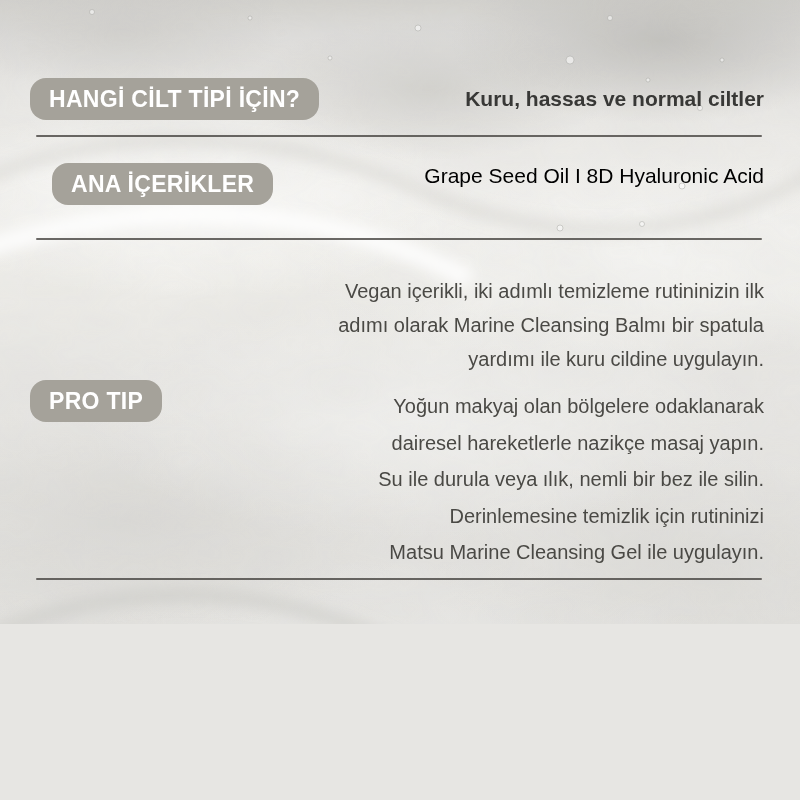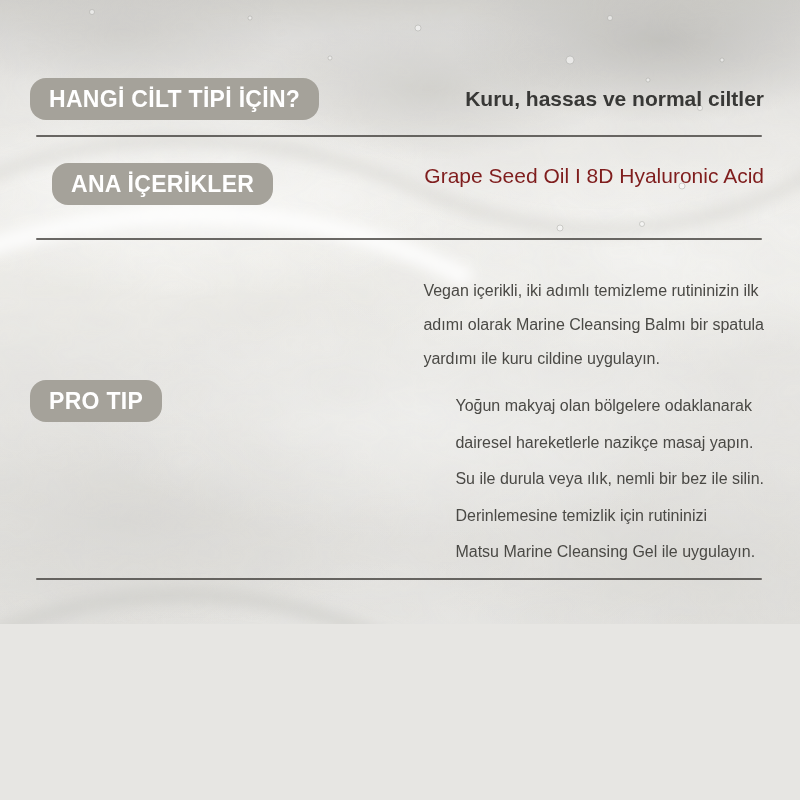--- a/index.html
+++ b/index.html
@@ -44,25 +44,25 @@
   .badge-ingredients{top:163px;margin-left:22px;}
   .badge-protip{top:380px;}
 
   
   .skin-value{
     position:absolute;right:36px;top:87px;
     font-size:21px;font-weight:700;color:#383836;white-space:nowrap;margin-left:28px;
   }
   .ingredients-lines{
     position:absolute;right:36px;top:159px;
-    text-align:right;font-size:21px;color:#7f1d1d;line-height:34px;white-space:nowrap;
+    text-align:right;font-size:21px;color:#000000;line-height:34px;white-space:nowrap;
   }
   .para{
-    position:absolute;right:36px;text-align:left;
-    font-size:16px;color:#4a4945;white-space:nowrap;
+    position:absolute;right:36px;text-align:right;
+    font-size:20px;color:#4a4945;white-space:nowrap;
   }
   .para-1{top:274px;line-height:34px;}
   .para-2{top:388px;line-height:36.5px;}
 
   
   .divider{
     position:absolute;left:36px;right:38px;height:2px;
     background:rgba(70,68,64,0.8);border-radius:1px;
   }
   .divider-1{top:135px;}

